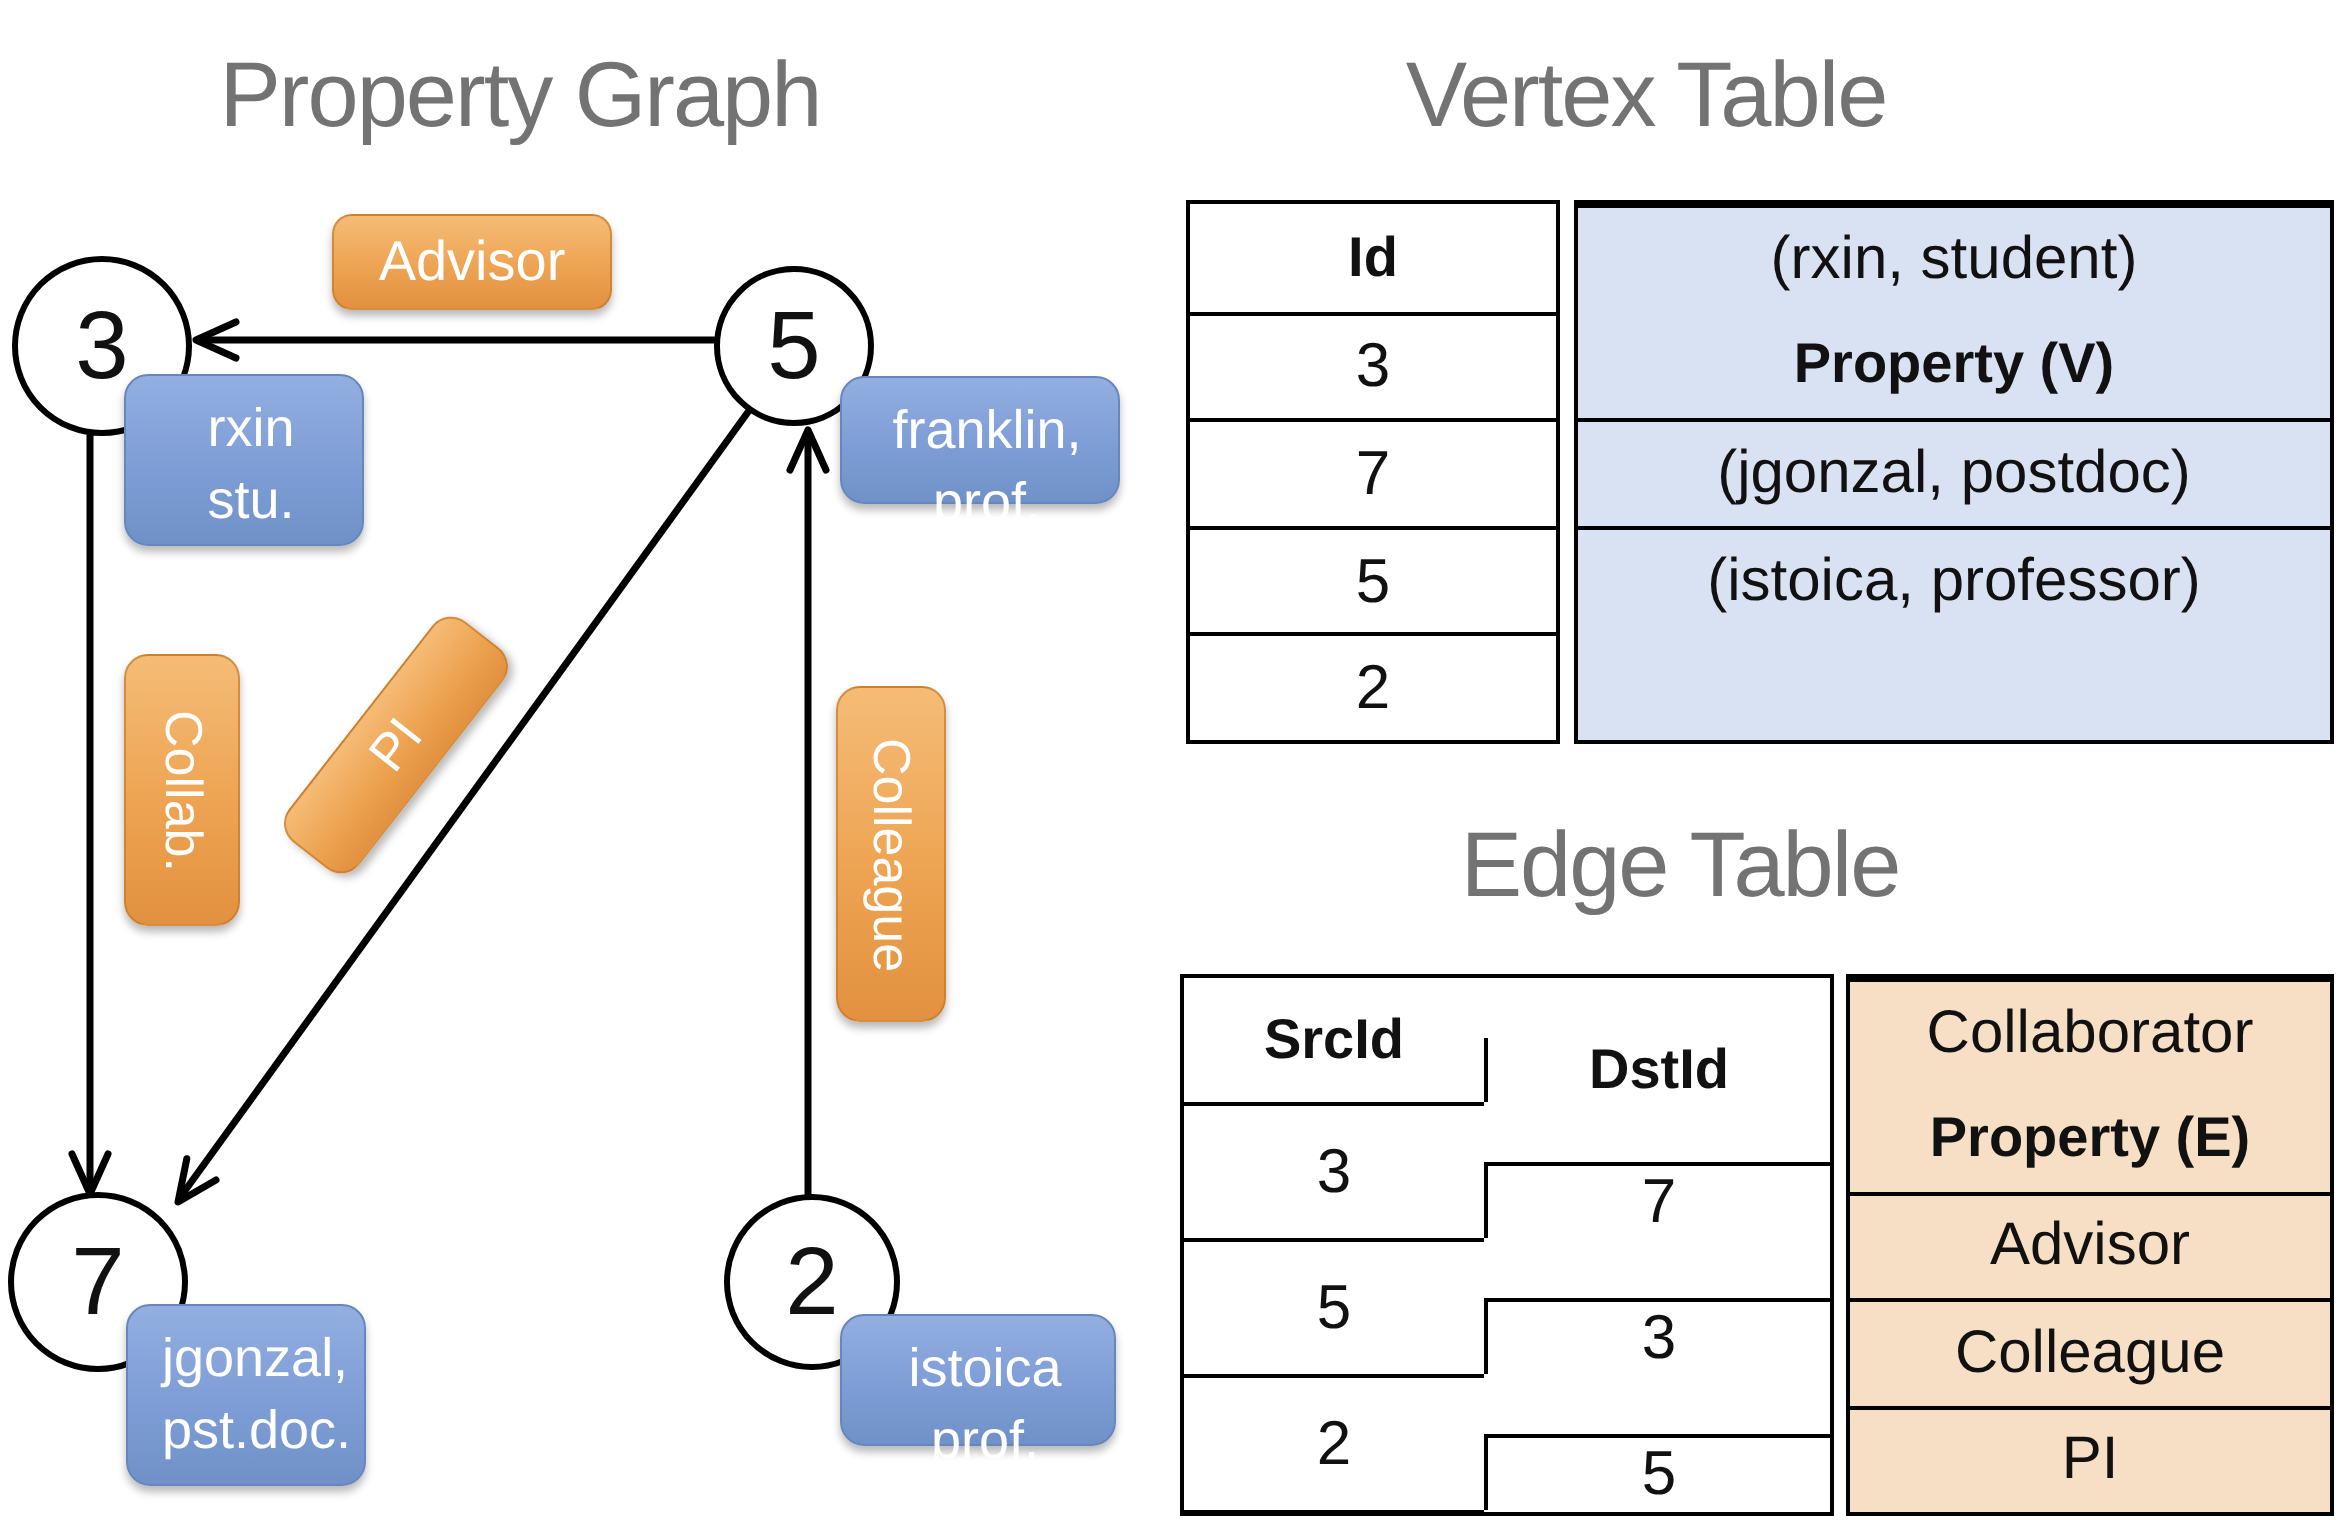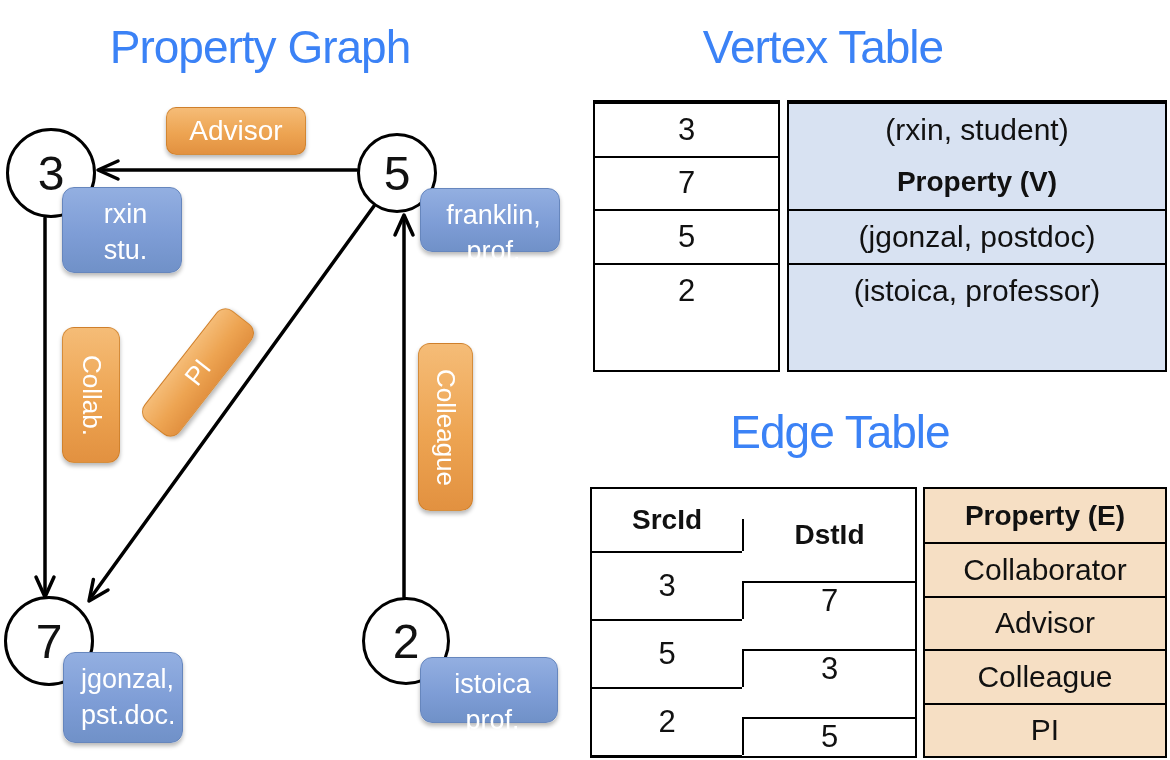--- a/index.html
+++ b/index.html
@@ -1,21 +1,21 @@
 <!DOCTYPE html>
 <html><head>
 <meta charset="utf-8">
 <style>
   html,body{margin:0;padding:0;background:#fff;}
   #canvas{
     position:relative;width:1170px;height:760px;background:#ffffff;
     font-family:"Liberation Sans", sans-serif;overflow:hidden;
   }
   .title{
-    position:absolute;text-align:center;color:#3b82f6;
+    position:absolute;text-align:center;color:#737373;
     font-size:46px;letter-spacing:-1px;white-space:nowrap;
   }
   
   #edge-layer{position:absolute;left:0;top:0;width:1170px;height:760px;z-index:1;}
   .node{
     position:absolute;border:3.5px solid #000;border-radius:50%;
     background:#fff;box-sizing:border-box;z-index:2;
     display:flex;align-items:center;justify-content:center;
     font-size:48px;color:#111;
   }
@@ -113,20 +113,21 @@
     <span>Collab.</span>
   </div>
   <div class="pbox orangebox" style="left:128px;top:350px;width:140px;height:45px;transform:rotate(-52deg);font-size:26px;">
     <span>PI</span>
   </div>
   <div class="pbox orangebox vtext" style="left:418px;top:343px;width:55px;height:168px;">
     <span>Colleague</span>
   </div>
 
   <div class="tbl" style="left:593px;top:100px;width:187px;height:272px;grid-template-rows:repeat(5,1fr);">
+    <div class="cell hdr">Id</div>
     <div class="cell rowline">3</div>
     <div class="cell rowline">7</div>
     <div class="cell rowline">5</div>
     <div class="cell rowline">2</div>
   </div>
 
   <div class="tbl bg-blue" style="left:787px;top:100px;width:380px;height:272px;grid-template-rows:repeat(5,1fr);">
     <div class="cell propv rowline">(rxin, student)</div>
     <div class="cell hdr">Property (V)</div>
     <div class="cell propv rowline">(jgonzal, postdoc)</div>
@@ -140,20 +141,20 @@
     <div class="cell rowline colline">7</div>
     <div class="cell rowline">5</div>
     <div class="cell rowline colline">3</div>
     <div class="cell rowline">2</div>
     <div class="cell rowline colline">5</div>
     <div class="cell rowline">5</div>
     <div class="cell rowline colline">7</div>
   </div>
 
   <div class="tbl bg-tan" style="left:923px;top:487px;width:244px;height:271px;grid-template-rows:repeat(5,1fr);">
+    <div class="cell propv rowline">Collaborator</div>
     <div class="cell hdr">Property (E)</div>
-    <div class="cell propv rowline">Collaborator</div>
     <div class="cell propv rowline">Advisor</div>
     <div class="cell propv rowline">Colleague</div>
     <div class="cell propv rowline">PI</div>
   </div>
 
 </div>
 
 </body></html>

